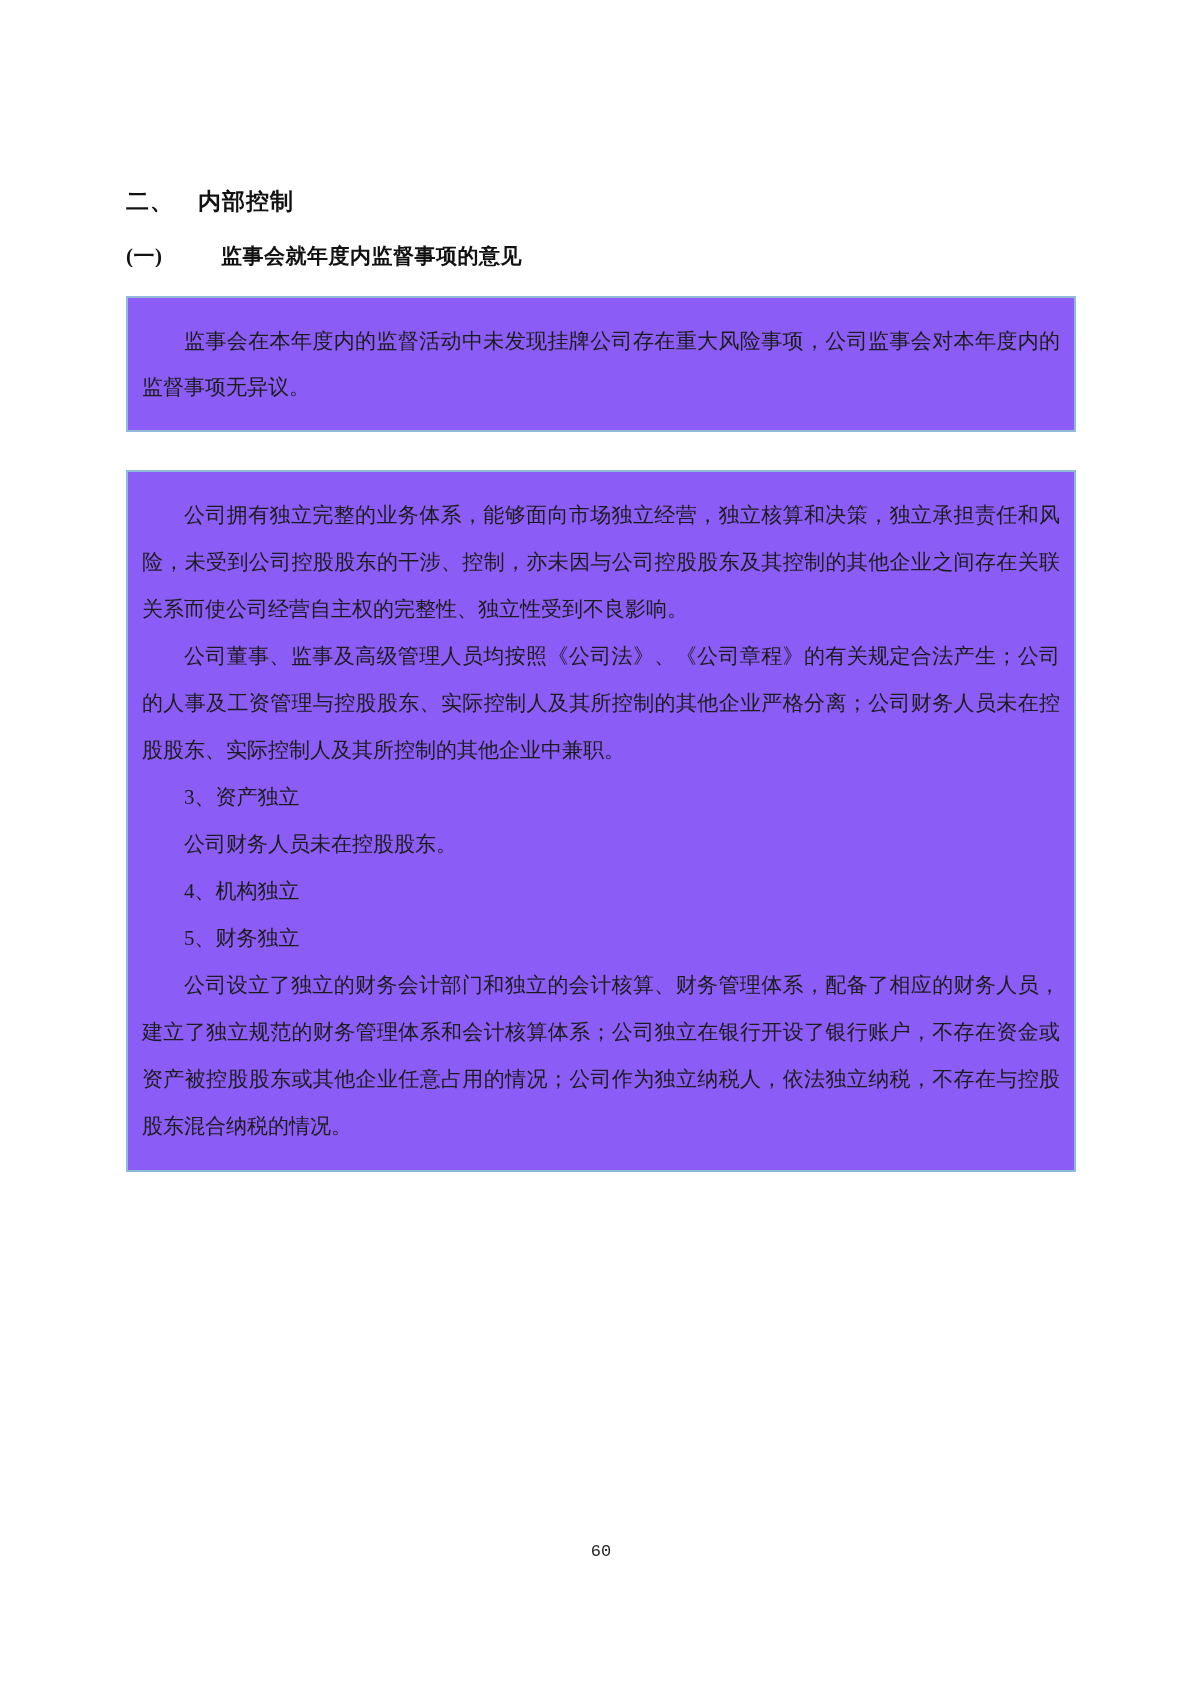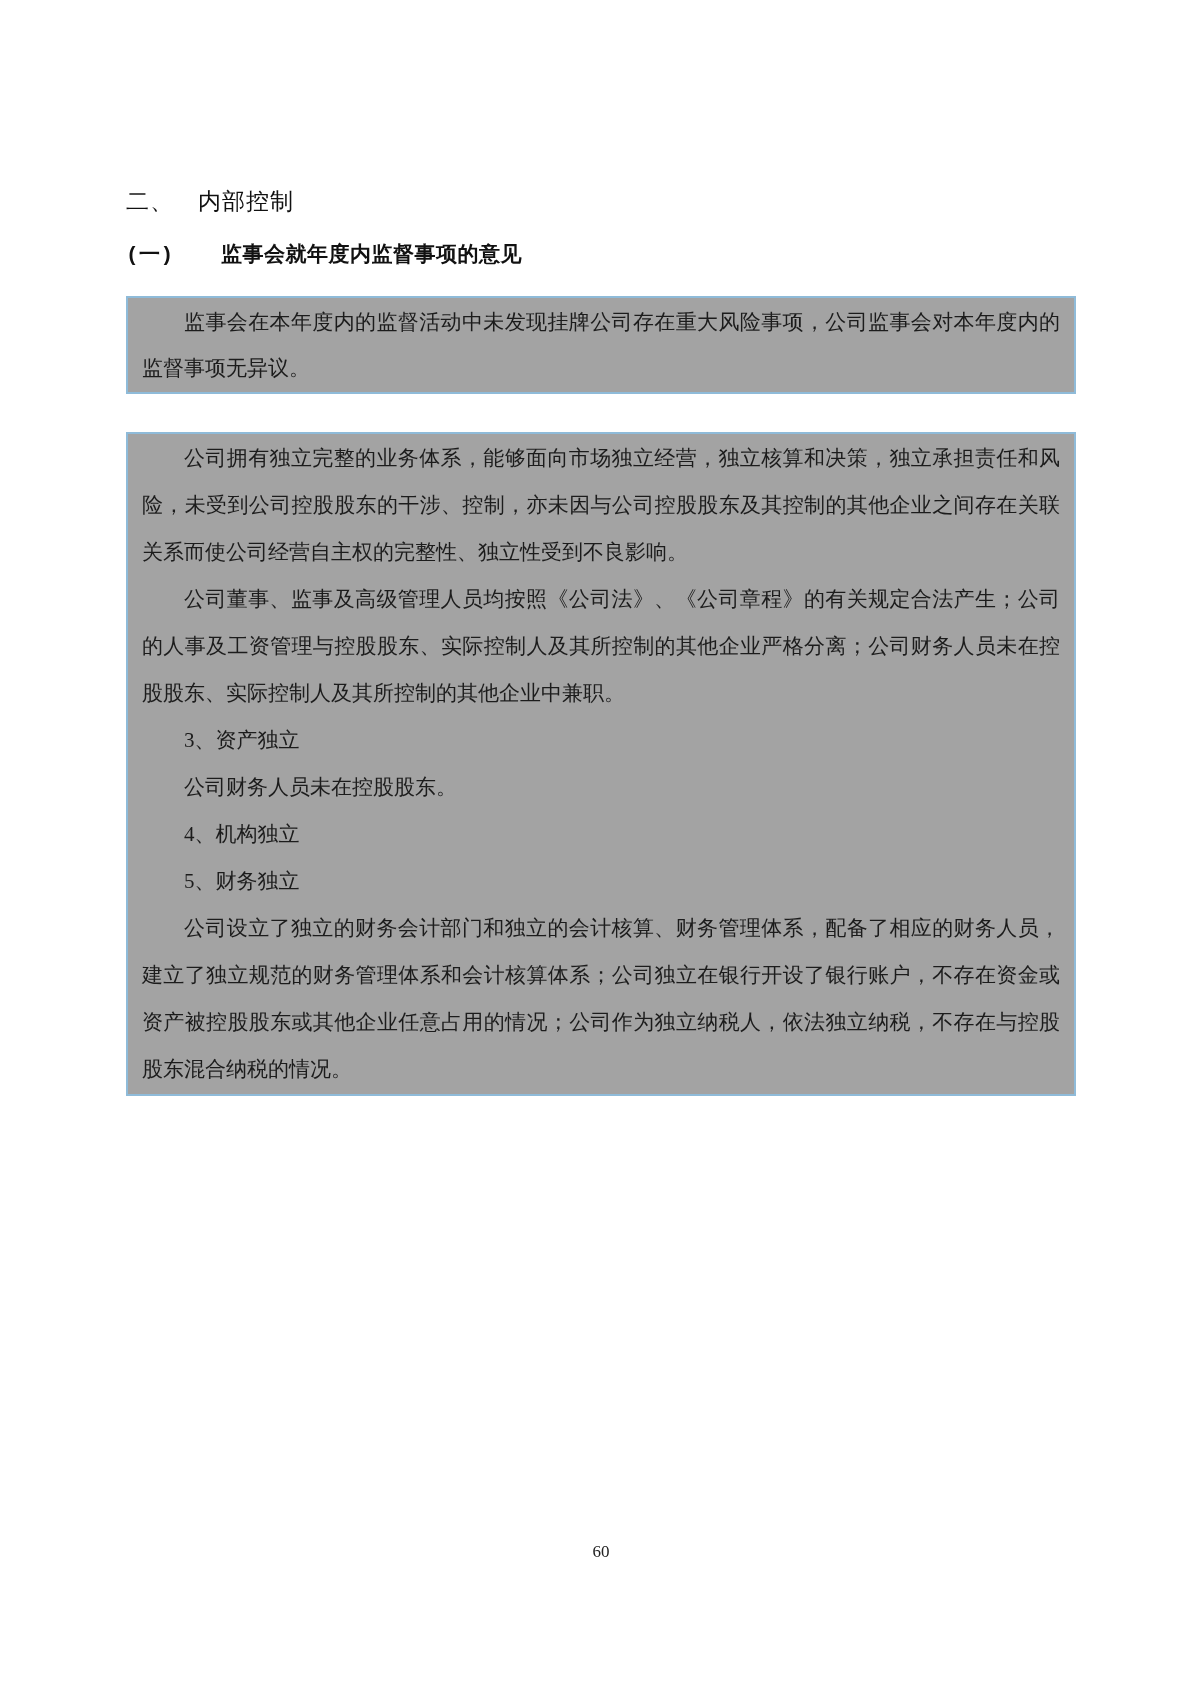--- a/index.html
+++ b/index.html
@@ -17,48 +17,48 @@
   }
   .content {
     position: absolute;
     left: 126px;
     top: 0;
     width: 950px;
   }
   .h1 {
     margin-top: 186px;
     font-family: "Liberation Sans", "DejaVu Sans", sans-serif;
-    font-weight: 400;
+    font-weight: 700;
     font-size: 23px;
     color: #111111;
     letter-spacing: 1px;
     line-height: 30px;
   }
   .h1 .num {
     display: inline-block;
     min-width: 72px;
   }
   .h2 {
-    font-family: Liberation Mono, monospace;
+    font-family: Liberation Serif, serif;
     font-weight: 700;
     font-size: 21px;
     color: #111111;
     letter-spacing: 0.5px;
     line-height: 28px;
   }
   .h2 .num {
     display: inline-block;
     min-width: 95px;
   }
   .h2-first { margin-top: 26px; }
   .h2-second { margin-top: 16px; }
   .textbox {
     border: 2px solid #8fbbd9;
-    background: #a3a3a3;
-    padding: 1px 14px;
+    background: #8b5cf6;
+    padding: 20px 14px;
     font-size: 21px;
     text-align: justify;
     color: #1c1c1c;
   }
   .textbox p {
     margin: 0;
     text-indent: 2em;
   }
   .box1 {
     margin-top: 26px;
@@ -69,20 +69,21 @@
     line-height: 47px;
   }
   .footer {
     position: absolute;
     top: 1542px;
     left: 126px;
     width: 950px;
     text-align: center;
     font-size: 17px;
     color: #222222;
+    font-family: Liberation Mono, monospace;
   }
 </style>
 </head>
 <body>
 
 <div class="content">
 
   <div class="h1">
     <span class="num">二、</span><span>内部控制</span>
   </div>

